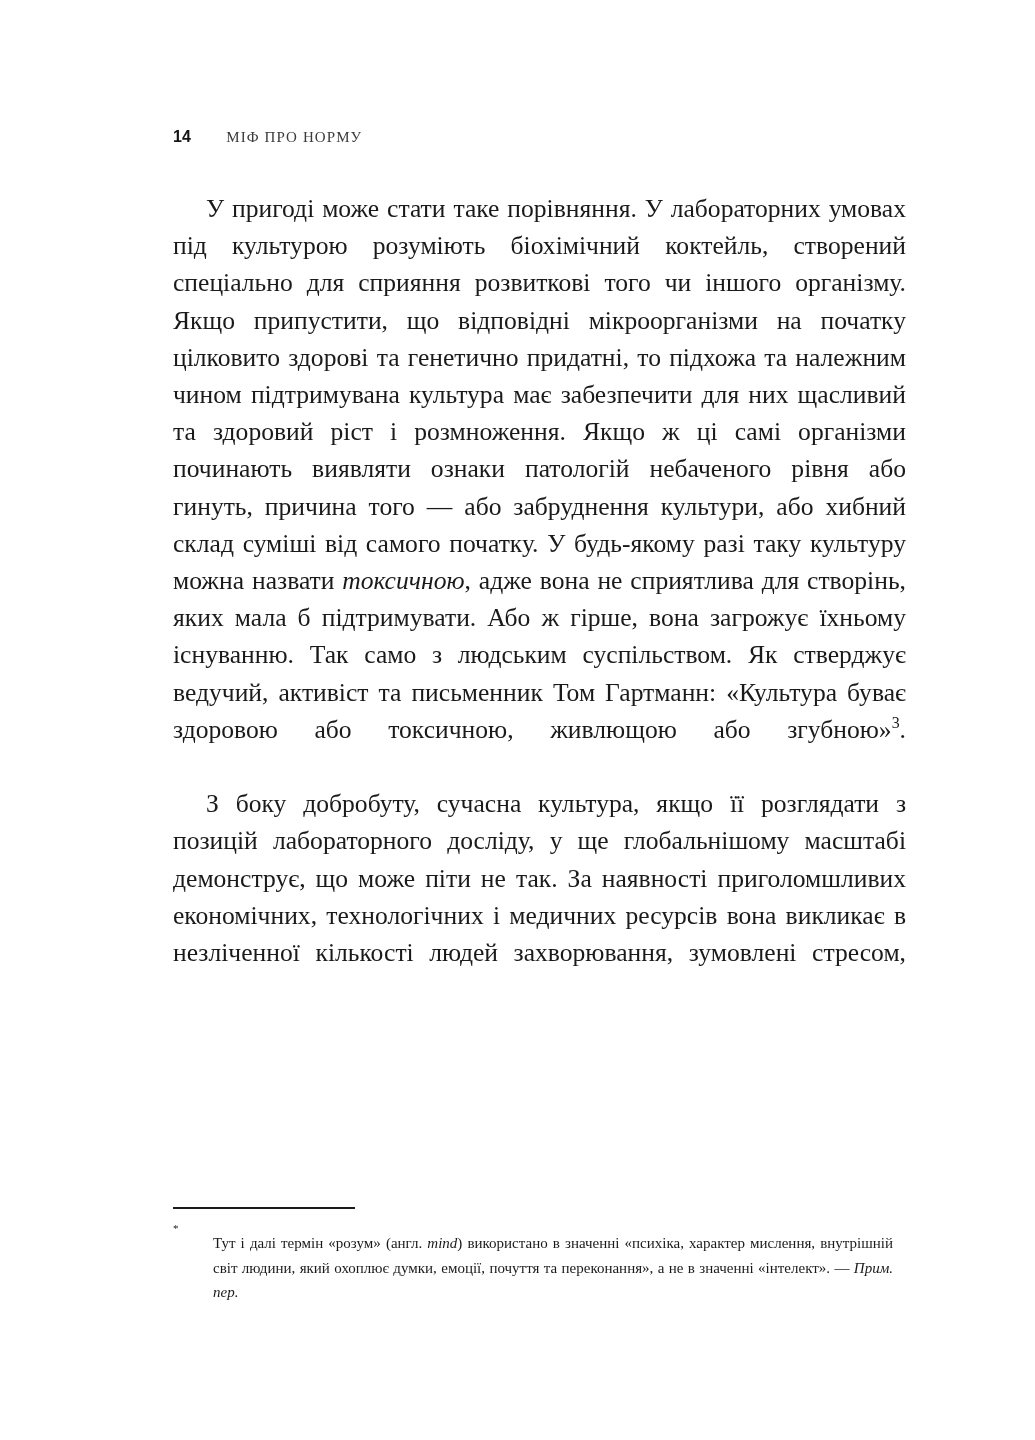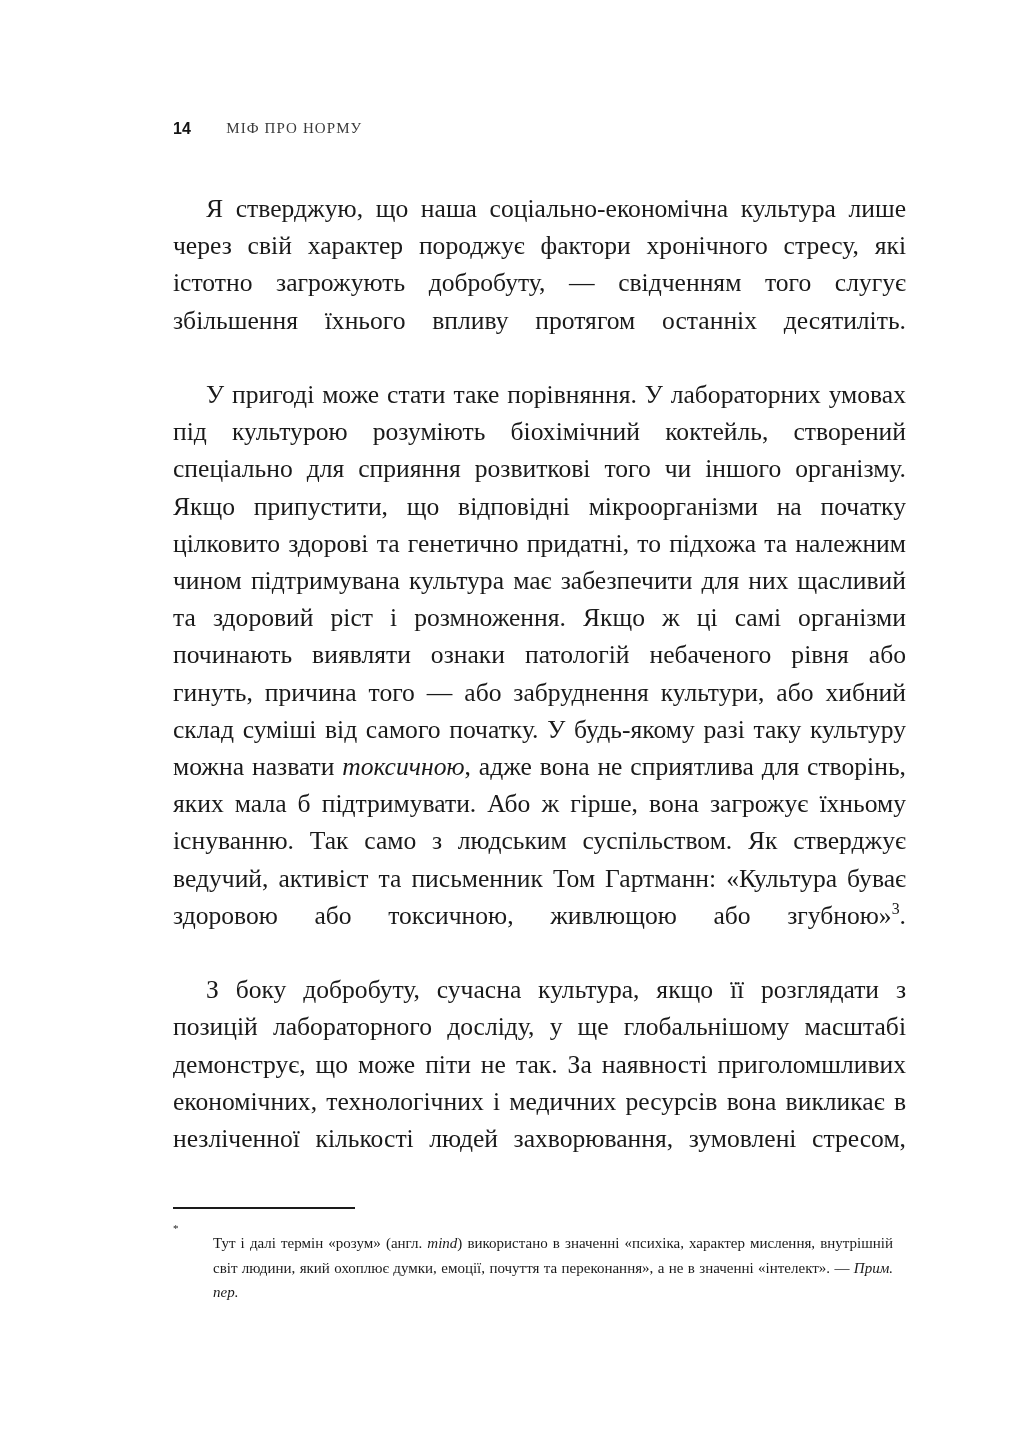--- a/index.html
+++ b/index.html
@@ -18,23 +18,23 @@
     overflow: hidden;
     font-family: "Liberation Serif", "DejaVu Serif", serif;
     color: #1a1a1a;
     -webkit-font-smoothing: antialiased;
   }
 
   
   .running-head {
     position: absolute;
     left: 173px;
-    top: 120px;
+    top: 128px;
     display: flex;
-    align-items: flex-start;
+    align-items: flex-end;
     white-space: nowrap;
   }
 
   .folio {
     font-family: "Liberation Sans", "DejaVu Sans", sans-serif;
     font-size: 16px;
     font-weight: 700;
     color: #141414;
     letter-spacing: 0.2px;
   }
@@ -132,21 +132,20 @@
 <body>
 
 <div class="page">
 
   <div class="running-head">
     <span class="folio">14</span>
     <span class="running-title">МІФ ПРО НОРМУ</span>
   </div>
 
   <div class="textblock">
-    <p class="para">Я стверджую, що наша соціально-економічна культура лише через свій характер породжує фактори хронічного стресу, які істотно загрожують добробуту, — свідченням того слугує збільшення їхнього впливу протягом останніх десятиліть.</p>
     <p class="para">У пригоді може стати таке порівняння. У лабораторних умовах під культурою розуміють біохімічний коктейль, створений спеціально для сприяння розвиткові того чи іншого організму. Якщо припустити, що відповідні мікроорганізми на початку цілковито здорові та генетично придатні, то підхожа та належним чином підтримувана культура має забезпечити для них щасливий та здоровий ріст і розмноження. Якщо ж ці самі організми починають виявляти ознаки патологій небаченого рівня або гинуть, причина того — або забруднення культури, або хибний склад суміші від самого початку. У будь-якому разі таку культуру можна назвати <em class="italic">токсичною</em>, адже вона не сприятлива для створінь, яких мала б підтримувати. Або ж гірше, вона загрожує їхньому існуванню. Так само з людським суспільством. Як стверджує ведучий, активіст та письменник Том Гартманн: «Культура буває здоровою або токсичною, живлющою або згубною»<sup class="fn-ref">3</sup>.</p>
     <p class="para">З боку добробуту, сучасна культура, якщо її розглядати з позицій лабораторного досліду, у ще глобальнішому масштабі демонструє, що може піти не так. За наявності приголомшливих економічних, технологічних і медичних ресурсів вона викликає в незліченної кількості людей захворювання, зумовлені стресом,</p>
   </div>
 
   <div class="footnote-rule"></div>
 
   <div class="footnote">
     <span class="fn-marker">*</span>
     <p class="fn-body">Тут і далі термін «розум» (англ. <em class="italic">mind</em>) використано в значенні «психіка, характер мислення, внутрішній світ людини, який охоплює думки, емоції, почуття та переконання», а не в значенні «інтелект». — <em class="italic">Прим. пер.</em></p>
   </div>

